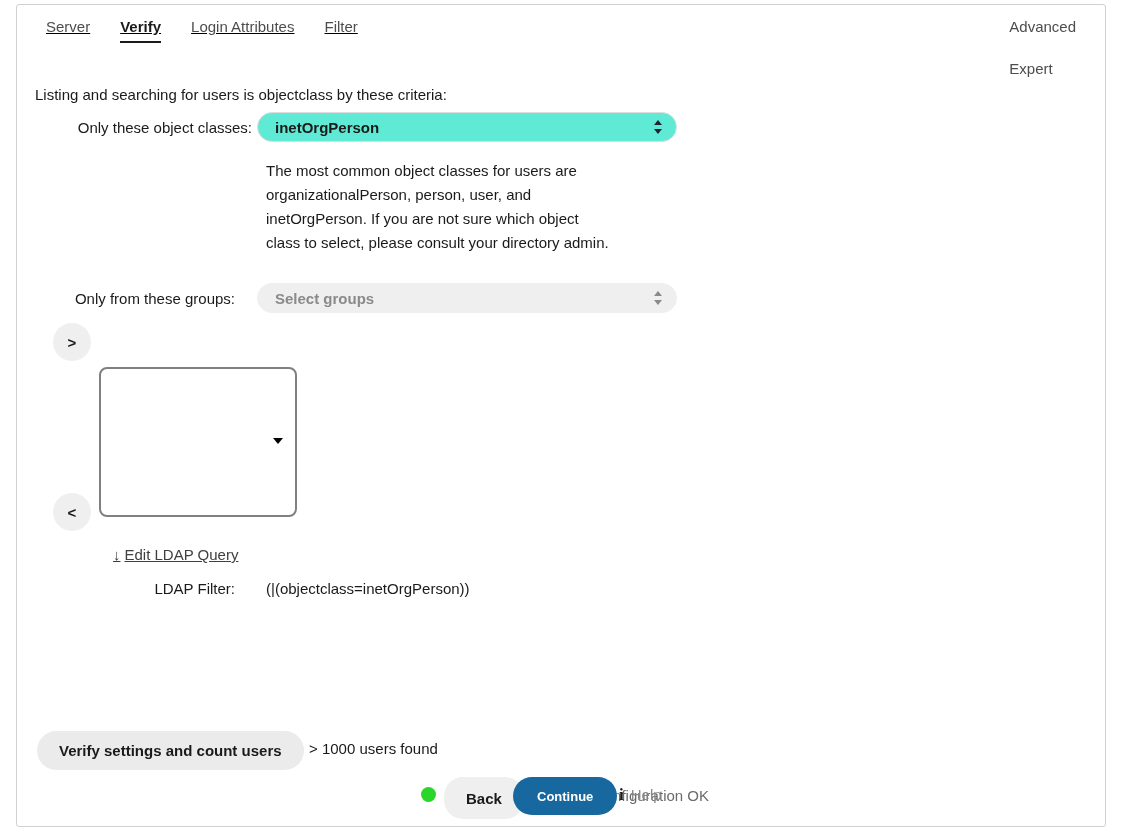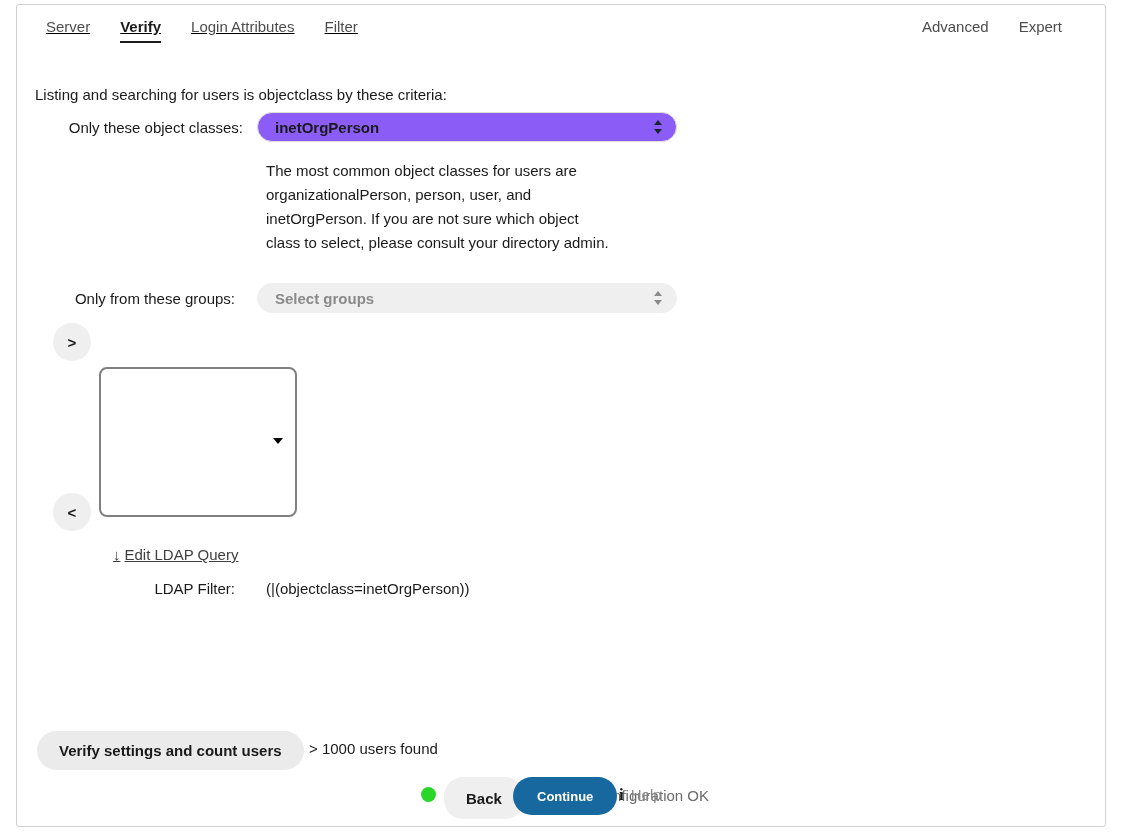--- a/index.html
+++ b/index.html
@@ -36,24 +36,25 @@
   .tabs-left {
     position: absolute;
     left: 14px;
     top: 0;
     display: flex;
     align-items: flex-start;
     text-decoration: underline;
   }
   .tabs-right {
     position: absolute;
-    right: 28px;
+    right: 14px;
     top: 0;
     display: flex;
     align-items: flex-start;
+    flex-direction: column;
   }
   .tab {
     position: relative;
     padding: 13px 15px 11px 15px;
     font-size: 15px;
     color: #4d4d4d;
     cursor: pointer;
     white-space: nowrap;
     line-height: 18px;
   }
@@ -83,38 +84,38 @@
 
   .row-label {
     position: absolute;
     font-size: 15px;
     color: #1a1a1a;
     text-align: right;
     line-height: 20px;
   }
 
   .lbl-objectclasses {
-    left: 8px;
+    left: 17px;
     top: 113px;
     width: 218px;
   }
   .lbl-groups {
     left: 0px;
     top: 284px;
     width: 218px;
   }
 
   .sel {
     position: absolute;
     box-sizing: border-box;
     width: 420px;
     height: 30px;
     border-radius: 15px;
     border: 1px solid #dddddd;
-    background: #8b5cf6;
+    background: #5eead4;
     font-size: 15px;
     font-weight: bold;
     color: #1a1a1a;
     padding: 0 30px 0 17px;
     display: flex;
     align-items: center;
     cursor: pointer;
   }
   .sel .sel-text {
     overflow: hidden;

